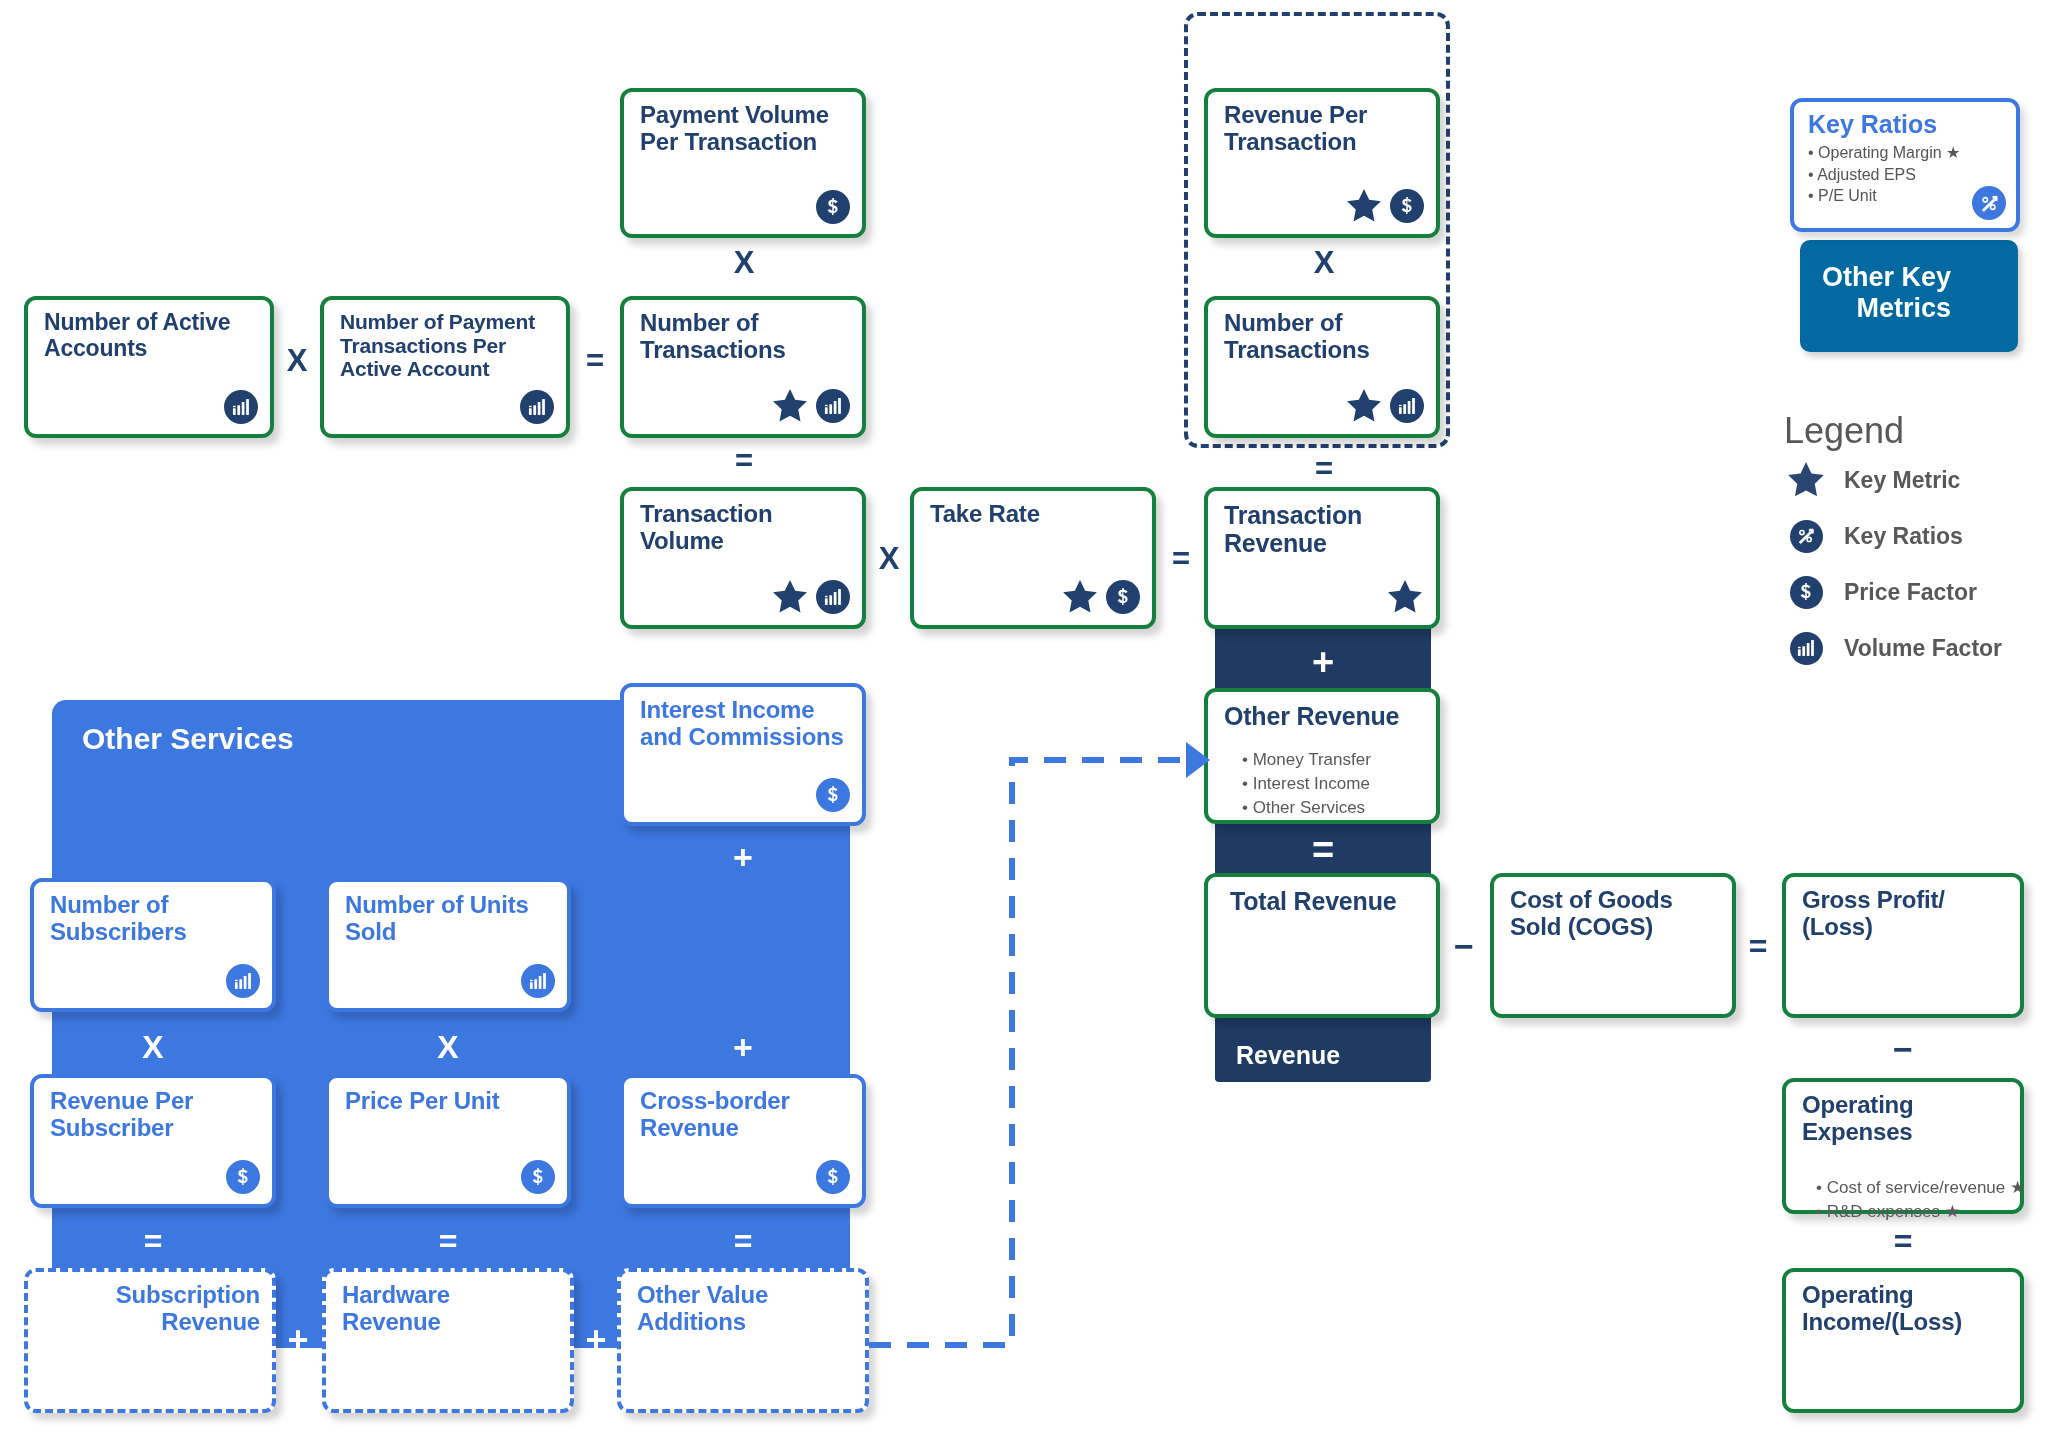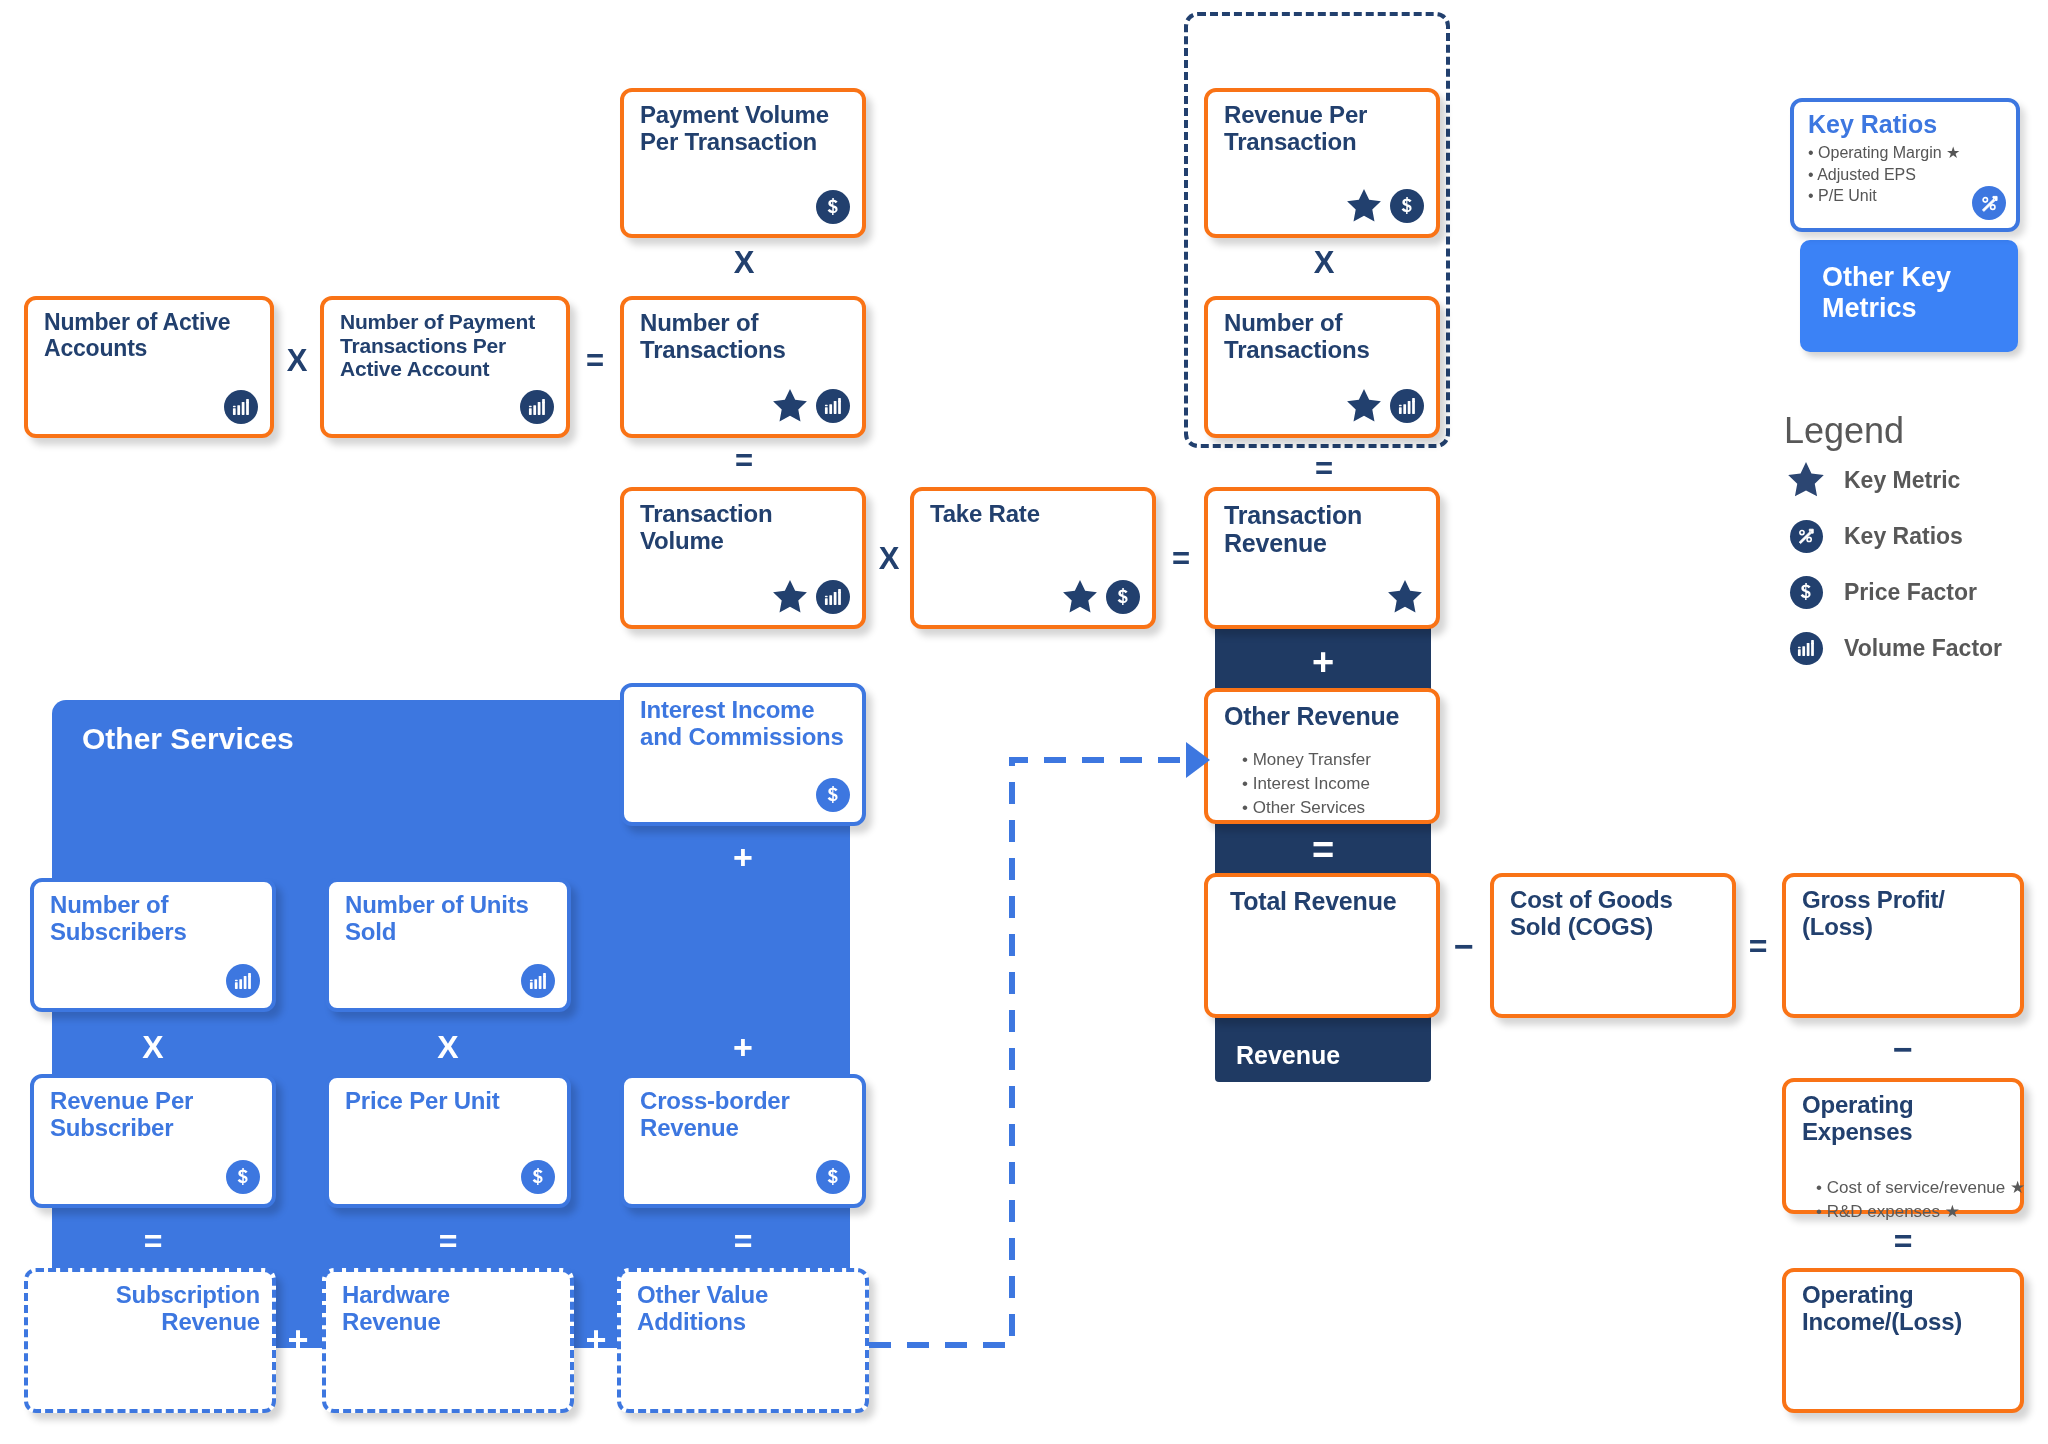--- a/index.html
+++ b/index.html
@@ -2,21 +2,21 @@
 <html><head>
 <meta charset="utf-8">
 <style>
   html,body{margin:0;padding:0;background:#ffffff;}
   body{width:2048px;height:1444px;position:relative;overflow:hidden;
        font-family:"Liberation Sans","DejaVu Sans",sans-serif;}
   #stage{position:absolute;left:0;top:0;width:2048px;height:1444px;}
 
   
   .node{position:absolute;box-sizing:border-box;background:#fff;
-        border:4px solid #f97316;border-radius:12px;
+        border:4px solid #15803d;border-radius:12px;
         box-shadow:6px 7px 7px rgba(0,0,0,.17);}
   .node .ttl{position:absolute;left:16px;top:10px;right:12px;
              font-weight:700;color:#22406e;line-height:1.12;letter-spacing:-0.2px;}
 
   
   .node.blue{border-color:#3d77e0;}
   .node.blue .ttl{color:#3d77e0;}
   .node.bluedash{border:4px dashed #3d77e0;}
   .node.bluedash .ttl{color:#3d77e0;}
 
@@ -36,22 +36,22 @@
   
   #otherServicesPanel{position:absolute;background:#3d77e0;border-radius:14px;}
   #otherServicesPanel .osTitle{position:absolute;left:30px;top:22px;
       color:#fff;font-size:30px;font-weight:700;}
 
   
   #altBox{position:absolute;border:4px dashed #22406e;border-radius:14px;box-sizing:border-box;}
   #altLabel{position:absolute;font-weight:700;color:#22406e;font-size:25px;line-height:1.12;}
 
   
-  #okmTab{position:absolute;background:#3b82f6;border-radius:10px;
-          box-shadow:4px 5px 6px rgba(0,0,0,.18);}
+  #okmTab{position:absolute;background:#0369a1;border-radius:10px;
+          box-shadow:4px 5px 6px rgba(0,0,0,.18);text-align:right;}
   #okmTab span{position:absolute;left:22px;top:22px;color:#fff;font-weight:700;
                font-size:27px;line-height:1.15;}
   #keyRatiosCard{position:absolute;background:#fff;border:4px solid #3d77e0;
                  border-radius:12px;box-sizing:border-box;
                  box-shadow:5px 6px 7px rgba(0,0,0,.15);}
   #keyRatiosCard .krTitle{position:absolute;left:14px;top:8px;color:#3d77e0;
                           font-weight:700;font-size:25px;}
   #keyRatiosCard ul{position:absolute;left:14px;top:40px;margin:0;padding:0;list-style:none;}
   #keyRatiosCard li{color:#555;font-size:16px;line-height:1.35;white-space:nowrap;}
   #keyRatiosCard li:before{content:"• ";color:#555;}

